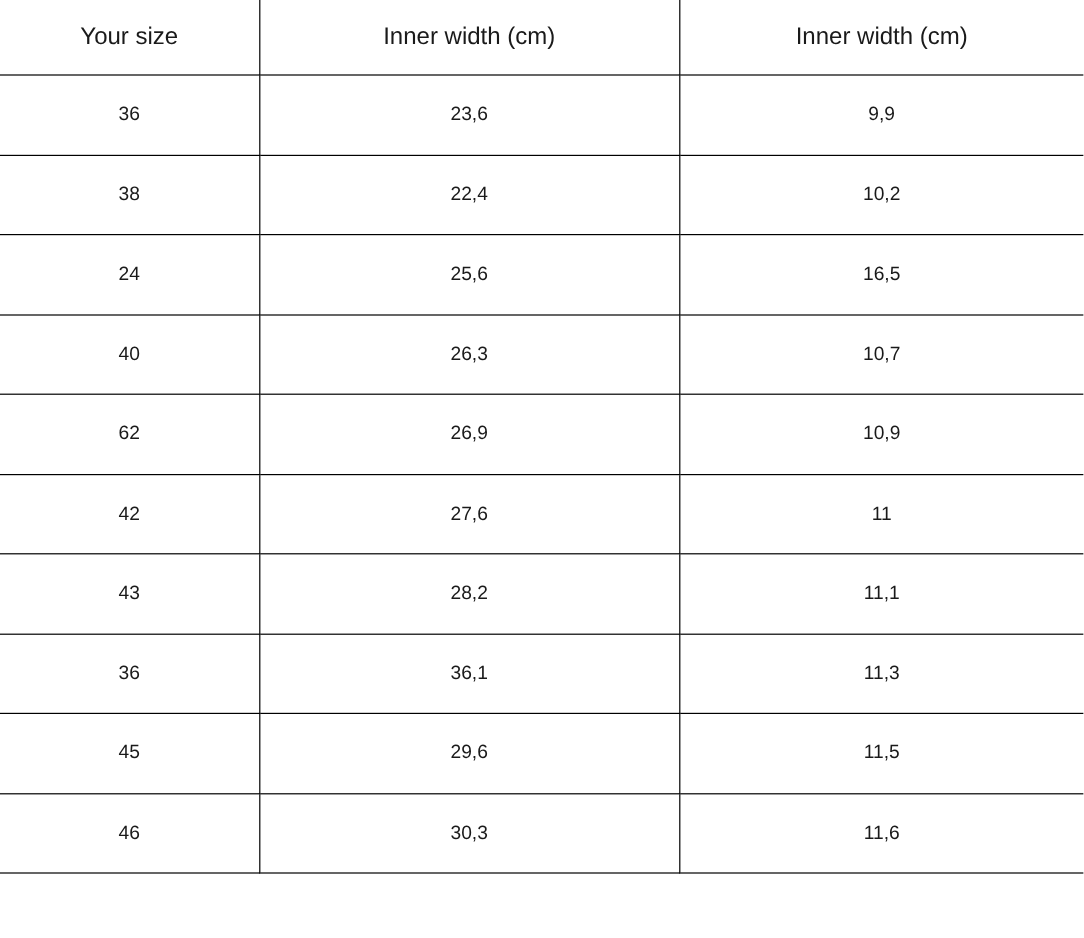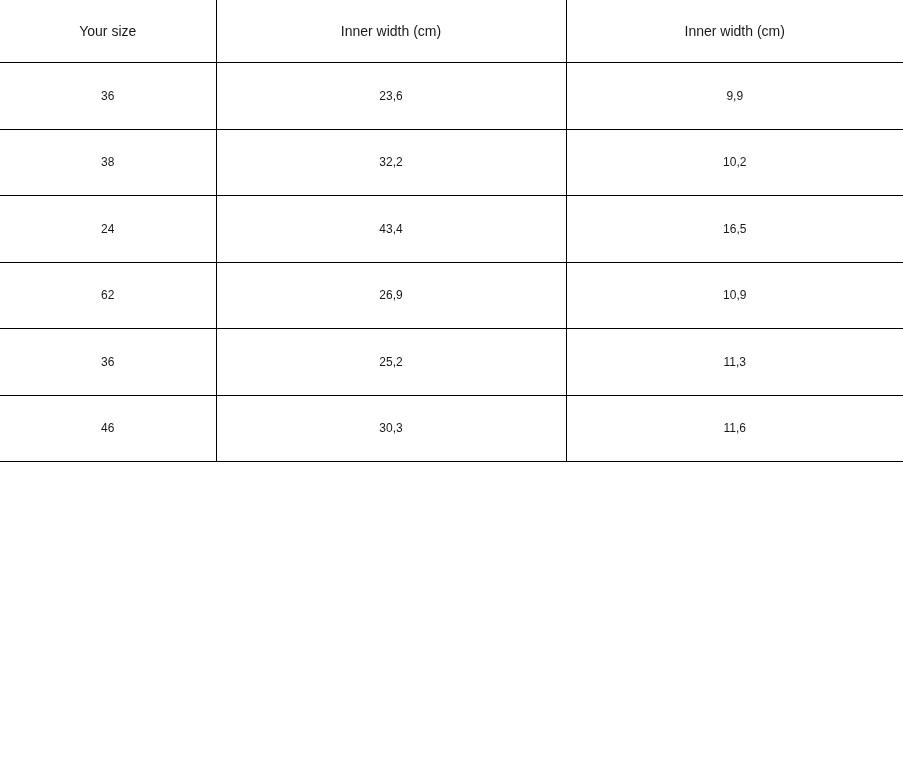--- a/index.html
+++ b/index.html
@@ -27,27 +27,27 @@
   .size-table td {
     border: 1px solid #000000;
     text-align: center;
     vertical-align: middle;
     font-weight: normal;
     color: #1a1a1a;
     padding: 0;
   }
   .size-table thead th {
     height: 62px;
-    font-size: 14px;
+    font-size: 20px;
     line-height: 1.2;
     border-top: none;
   }
   .size-table tbody td {
     height: 65.5px;
-    font-size: 12px;
+    font-size: 16px;
     line-height: 1.2;
   }
   .size-table tr > *:first-child { border-left: none; }
   .size-table tr > *:last-child { border-right: none; }
 </style>
 </head>
 <body>
 
 <table class="size-table">
   <colgroup>
@@ -63,37 +63,57 @@
     </tr>
   </thead>
   <tbody>
     <tr>
       <td>36</td>
       <td>23,6</td>
       <td>9,9</td>
     </tr>
     <tr>
       <td>38</td>
-      <td>32,2</td>
+      <td>22,4</td>
       <td>10,2</td>
     </tr>
     <tr>
       <td>24</td>
-      <td>43,4</td>
+      <td>25,6</td>
       <td>16,5</td>
+    </tr>
+    <tr>
+      <td>40</td>
+      <td>26,3</td>
+      <td>10,7</td>
     </tr>
     <tr>
       <td>62</td>
       <td>26,9</td>
       <td>10,9</td>
     </tr>
     <tr>
+      <td>42</td>
+      <td>27,6</td>
+      <td>11</td>
+    </tr>
+    <tr>
+      <td>43</td>
+      <td>28,2</td>
+      <td>11,1</td>
+    </tr>
+    <tr>
       <td>36</td>
-      <td>25,2</td>
+      <td>36,1</td>
       <td>11,3</td>
+    </tr>
+    <tr>
+      <td>45</td>
+      <td>29,6</td>
+      <td>11,5</td>
     </tr>
     <tr>
       <td>46</td>
       <td>30,3</td>
       <td>11,6</td>
     </tr>
   </tbody>
 </table>
 
 </body></html>

